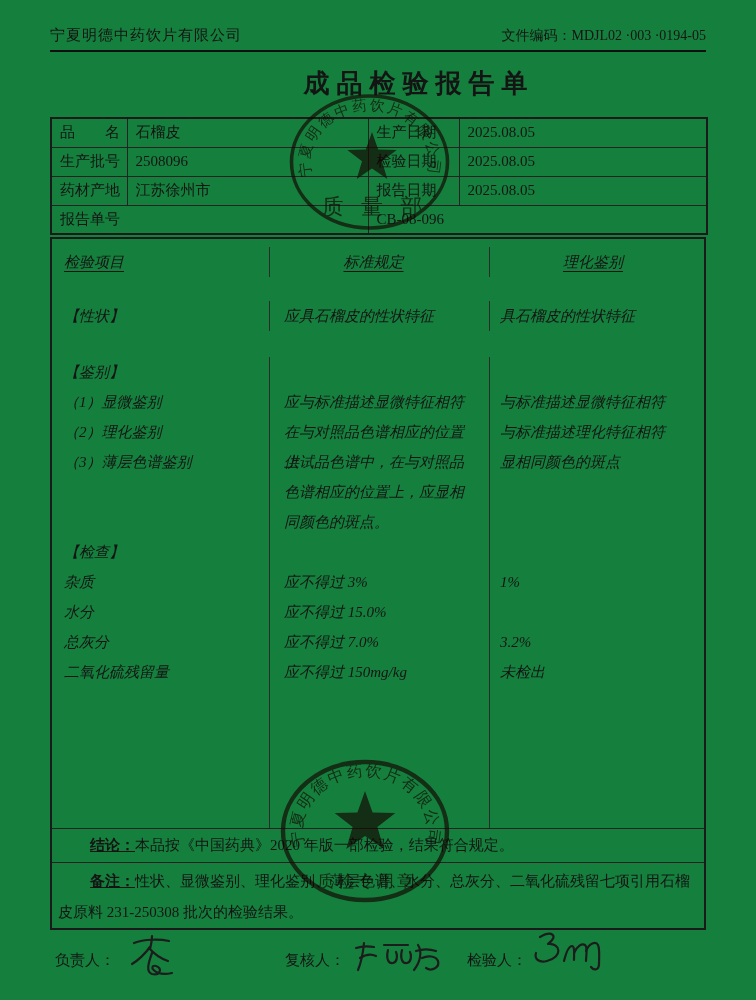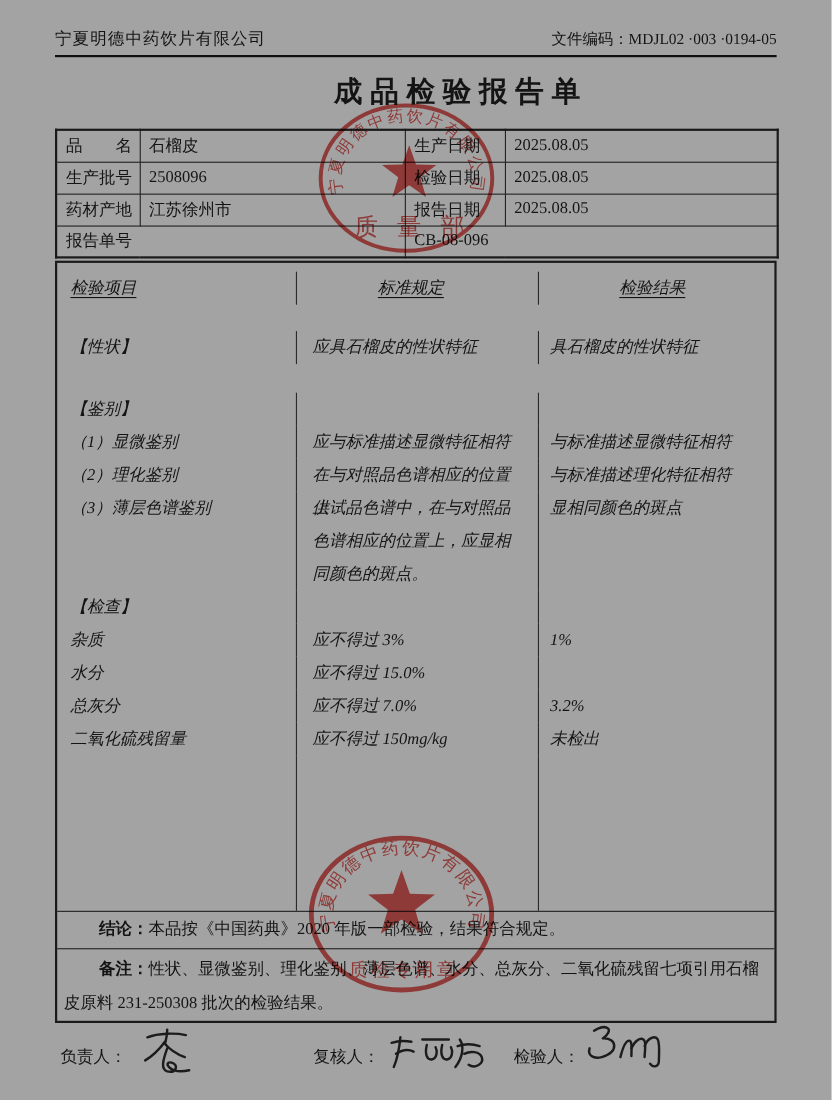--- a/index.html
+++ b/index.html
@@ -1,17 +1,17 @@
 <!DOCTYPE html>
 <html><head>
 <meta charset="utf-8">
 <style>
   html,body{margin:0;padding:0;background:#e8e8e8;}
   .page{
-    position:relative;width:756px;height:1000px;background:#a3a3a3;
+    position:relative;width:756px;height:1000px;background:#15803d;
     font-family:"Liberation Serif","DejaVu Serif",serif;color:#141414;
     overflow:hidden;margin:0 auto;
   }
   
   .hdr-company{position:absolute;left:50px;top:26px;font-size:15px;letter-spacing:1px;}
   .hdr-code{position:absolute;right:50px;top:27px;font-size:14px;}
   .hdr-rule{position:absolute;left:50px;top:50px;width:656px;height:0;border-top:2px solid #101010;}
   .title{position:absolute;left:0;top:66px;width:756px;text-align:center;
          font-size:26px;font-weight:bold;letter-spacing:7px;padding-left:41px;}
   
@@ -35,21 +35,21 @@
   .u{text-decoration:underline;text-underline-offset:4px;}
   .row-xz{margin-top:16px;height:30px;}
   .row-jb{margin-top:26px;height:30px;}
   .row-std{height:30px;}
   .row-tlc{min-height:90px;}
   .row-jc{height:30px;}
   .mfill{flex:1;}
   .concl{height:34px;border-top:1.5px solid #222;line-height:33px;padding-left:38px;box-sizing:border-box;}
   .remark{flex:1;border-top:1.5px solid #222;box-sizing:border-box;padding:3px 10px 0 6px;
           line-height:31px;text-indent:32px;}
-  .blb{font-weight:bold;}
+  .blb{font-weight:bold;text-decoration:underline;}
   
   .sig-label{position:absolute;font-size:15px;}
   .sig-svg{position:absolute;}
   .sig-svg path{fill:none;stroke:#1c1c1c;stroke-width:2.2;stroke-linecap:round;stroke-linejoin:round;}
   
   .stamp{position:absolute;mix-blend-mode:multiply;opacity:0.88;}
   .stamp .ring{fill:none;}
   .stamp text{font-family:"Liberation Serif","DejaVu Serif",serif;}
 </style>
 </head>
@@ -87,21 +87,21 @@
       <td colspan="2">CB-08-096</td>
     </tr>
   </tbody>
     </table>
 
   <div class="bigbox">
     <div class="mid">
       <div class="mrow mhead">
         <div class="mc1"><span class="u">检验项目</span></div>
         <div class="mc2"><span class="u">标准规定</span></div>
-        <div class="mc3"><span class="u">检验结果</span></div>
+        <div class="mc3"><span class="u">理化鉴别</span></div>
       </div>
       <div class="mrow row-xz">
         <div class="mc1">【性状】</div>
         <div class="mc2">应具石榴皮的性状特征</div>
         <div class="mc3">具石榴皮的性状特征</div>
       </div>
       <div class="mrow row-jb">
         <div class="mc1">【鉴别】</div>
         <div class="mc2"></div>
         <div class="mc3"></div>

